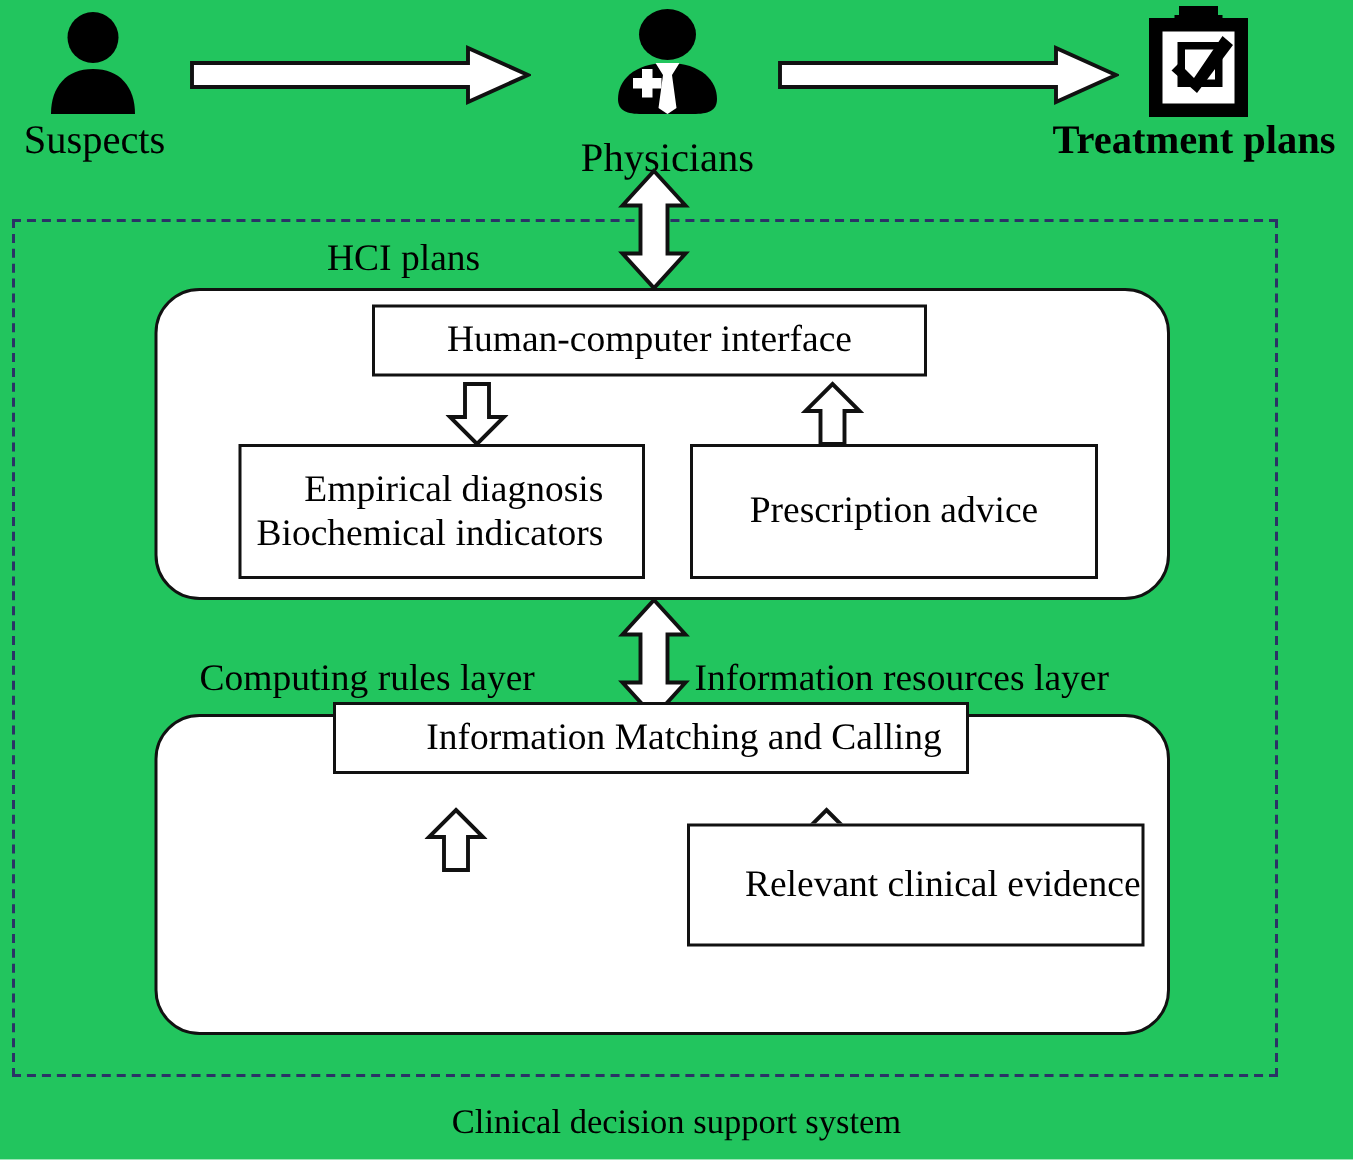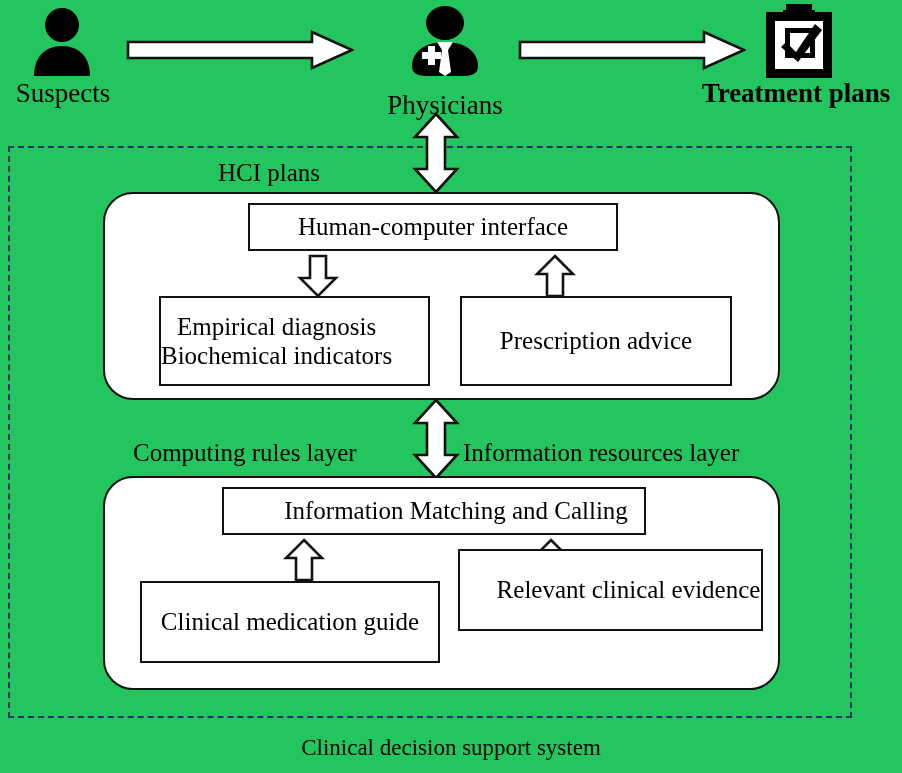--- a/index.html
+++ b/index.html
@@ -57,21 +57,21 @@
     align-items: center;
     justify-content: center;
   }
   .rect-box .box-text {
     font-size: 25px;
     line-height: 1.18;
     white-space: pre-line;
     text-align: center;
   }
   .rect-box.left-align { justify-content: flex-start; }
-  .rect-box.left-align .box-text { text-align: center; }
+  .rect-box.left-align .box-text { text-align: right; padding-left: 10px; }
 
   
   .layer-label {
     font-size: 25px;
     line-height: 1;
     white-space: nowrap;
   }
 
   .caption {
     font-size: 23px;
@@ -170,39 +170,36 @@
       <path d="M24 2 L45 25 L33 25 L33 57 L45 57 L24 80 L3 57 L15 57 L15 25 L3 25 Z" fill="#ffffff" stroke="#111111" stroke-width="2.6" stroke-linejoin="miter"></path>
     </svg>
   </div>
 
   <div class="abs layer-label" style="left:133px; top:440px;">Computing rules layer</div>
 
   <div class="abs layer-label" style="left:463px; top:440px;">Information resources layer</div>
 
   <div class="abs round-panel" style="left:103px; top:476px; width:677px; height:214px;"></div>
 
-  <div class="abs rect-box" style="left:222px; top:487px; width:424px; height:48px;padding-left:44px;">
+  <div class="abs rect-box" style="left:222px; top:468px; width:424px; height:48px;padding-left:44px;">
     <span class="box-text">Information Matching and Calling</span>
   </div>
 
   <div class="abs" style="left:283px; top:538px; width:42px; height:44px;">
     <svg class="icon-svg" width="42" height="44" viewBox="0 0 42 44">
       <path d="M21 2 L39 20 L29 20 L29 42 L13 42 L13 20 L3 20 Z" fill="#ffffff" stroke="#111111" stroke-width="2.6" stroke-linejoin="miter"></path>
     </svg>
   </div>
 
   <div class="abs" style="left:530px; top:538px; width:42px; height:44px;">
     <svg class="icon-svg" width="42" height="44" viewBox="0 0 42 44">
       <path d="M21 2 L39 20 L29 20 L29 42 L13 42 L13 20 L3 20 Z" fill="#ffffff" stroke="#111111" stroke-width="2.6" stroke-linejoin="miter"></path>
     </svg>
   </div>
 
-  <div class="abs rect-box" style="left:140px; top:581px; width:300px; height:82px;">
-    <span class="box-text">Clinical medication guide</span>
-  </div>
 
   <div class="abs rect-box" style="left:458px; top:549px; width:305px; height:82px;padding-left:36px;">
     <span class="box-text">Relevant clinical evidence</span>
   </div>
 
   <div class="abs caption" style="left:0px; top:736px; width:902px;">Clinical decision support system</div>
 
 </div>
 
 </body></html>

